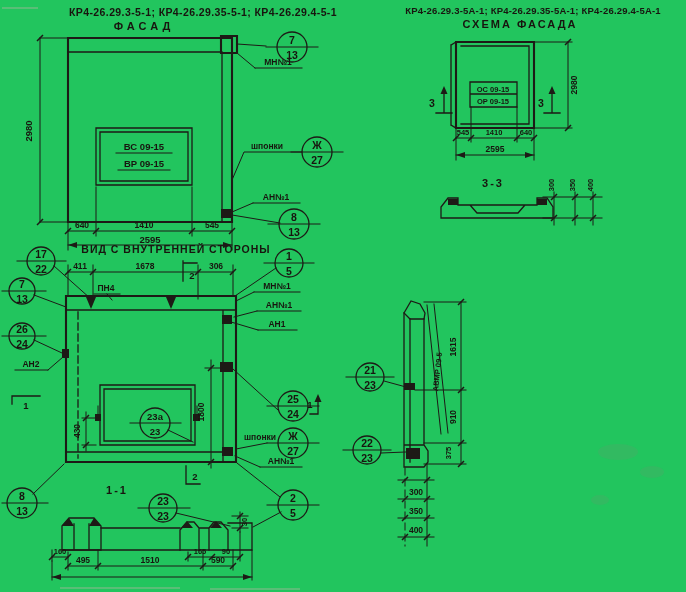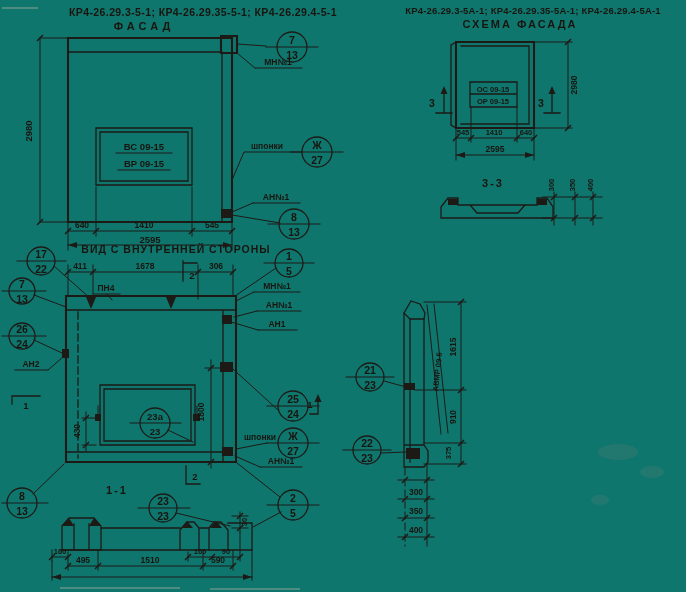--- a/index.html
+++ b/index.html
@@ -1,16 +1,16 @@
 <!DOCTYPE html>
 <html><head>
 <meta charset="utf-8">
 <style>
   html,body{margin:0;padding:0;background:#e9e7e2;}
-  .page{width:686px;height:592px;background:#0f766e;position:relative;overflow:hidden;}
+  .page{width:686px;height:592px;background:#22c55e;position:relative;overflow:hidden;}
   svg{display:block}
   .ln{stroke:#1d1a16;stroke-width:1.3;fill:none;stroke-linecap:square;stroke-linejoin:miter}
   .lt{stroke:#1d1a16;stroke-width:1;fill:none;stroke-linecap:square}
   .bold{stroke-width:2.1}
   .dash{stroke-dasharray:7 4}
   .fillk{fill:#1d1a16;stroke:none}
   .tick{stroke:#1d1a16;stroke-width:1.5;fill:none}
   text{font-family:"Liberation Sans","DejaVu Sans",sans-serif;font-weight:bold;fill:#18150f;}
   .t7{font-size:7.5px}.t8{font-size:8.5px}.t9{font-size:9.5px}.t10{font-size:10.5px}.t11{font-size:11px}
   .mid{text-anchor:middle}

